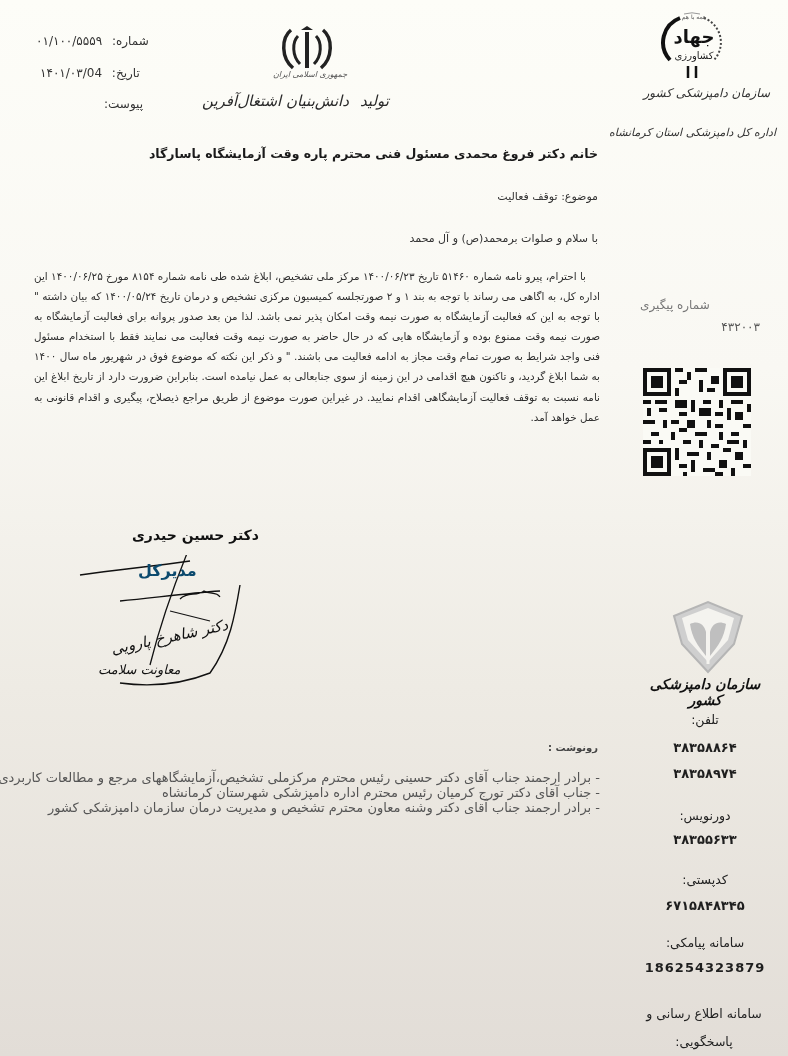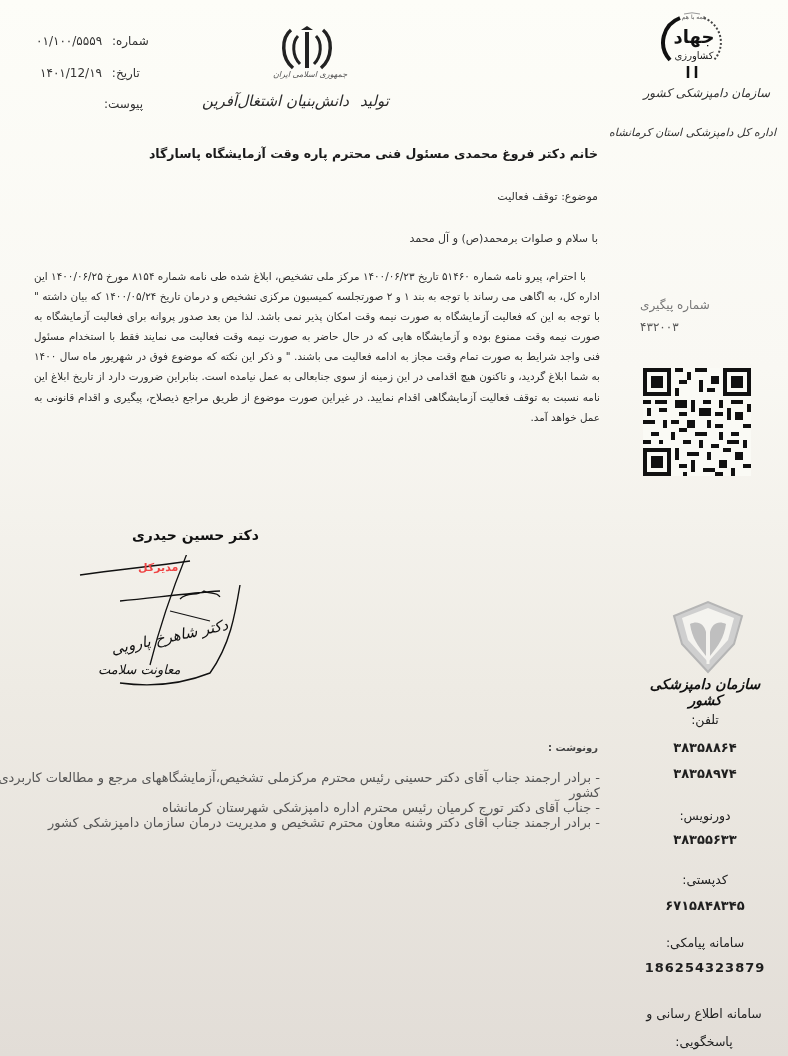--- a/index.html
+++ b/index.html
@@ -37,26 +37,26 @@
   .body-text {
     left: 34px; top: 266px; width: 566px;
     font-size: 10.4px; line-height: 20.1px; color: #2e2e2e;
     direction: rtl; text-align: justify; text-align-last: right;
   }
   .body-text p { margin: 0; }
   .body-text p:first-child { text-indent: 14px; }
 
   
   .track-label { left: 640px; top: 298px; width: 120px; font-size: 12px; color: #777; }
-  .track-num { left: 640px; top: 320px; width: 120px; text-align: left; font-size: 12px; color: #555; letter-spacing: 1px; }
+  .track-num { left: 640px; top: 320px; width: 120px; text-align: right; font-size: 12px; color: #555; letter-spacing: 1px; }
   .qr { left: 643px; top: 368px; width: 108px; height: 108px; }
 
   
   .sig-name { left: 132px; top: 527px; font-weight: bold; font-size: 14px; color: #111; white-space: nowrap; direction: rtl; }
-  .sig-title { left: 138px; top: 561px; font-weight: bold; font-size: 11px; color: #ef4444; white-space: nowrap; direction: rtl; }
+  .sig-title { left: 138px; top: 561px; font-weight: bold; font-size: 16px; color: #0c4a6e; white-space: nowrap; direction: rtl; }
   .sig-scribble { left: 70px; top: 555px; width: 200px; height: 140px; }
   .hand1 { left: 110px; top: 628px; font-family: "DejaVu Serif", serif; font-style: italic; font-size: 15px; color: #111; transform: rotate(-12deg); white-space: nowrap; direction: rtl; }
   .hand2 { left: 98px; top: 662px; font-family: "DejaVu Serif", serif; font-style: italic; font-size: 13px; color: #111; white-space: nowrap; direction: rtl; }
 
   
   .org-logo { left: 668px; top: 598px; width: 80px; height: 80px; }
   .org-logo-text { left: 640px; top: 676px; width: 130px; text-align: center; font-family: "DejaVu Serif", serif; font-style: italic; font-weight: bold; font-size: 14px; color: #111; direction: rtl; }
 
   
   .c-label { left: 640px; width: 130px; text-align: center; font-size: 12.5px; color: #222; direction: rtl; }
@@ -69,21 +69,21 @@
 </style>
 </head>
 <body>
 
 <div class="meta-row" style="left:36px; top:34px;">
   <span class="lbl">شماره:</span>
   <span class="val">۰۱/۱۰۰/۵۵۵۹</span>
 </div>
 <div class="meta-row" style="left:40px; top:66px;">
   <span class="lbl">تاریخ:</span>
-  <span class="val">۱۴۰۱/12/۱۹</span>
+  <span class="val">۱۴۰۱/۰۳/04</span>
 </div>
 <div class="meta-row" style="left:98px; top:97px;">
   <span class="lbl">پیوست:</span>
 </div>
 
 <svg class="abs emblem" viewBox="0 0 60 50">
   <path d="M14 6 C4 14 4 34 16 44" fill="none" stroke="#222" stroke-width="3.5"></path>
   <path d="M46 6 C56 14 56 34 44 44" fill="none" stroke="#222" stroke-width="3.5"></path>
   <path d="M21 12 C15 18 15 32 23 40" fill="none" stroke="#222" stroke-width="3"></path>
   <path d="M39 12 C45 18 45 32 37 40" fill="none" stroke="#222" stroke-width="3"></path>
@@ -226,16 +226,15 @@
 <div class="abs c-val" style="top:832px;">۳۸۳۵۵۶۳۳</div>
 <div class="abs c-label" style="top:872px;">کدپستی:</div>
 <div class="abs c-val" style="top:898px;">۶۷۱۵۸۴۸۳۴۵</div>
 <div class="abs c-label" style="top:935px;">سامانه پیامکی:</div>
 <div class="abs c-val" style="top:960px;">186254323879</div>
 <div class="abs c-label" style="top:1000px; line-height:28px; width:140px; left:634px;">سامانه اطلاع رسانی و پاسخگویی:</div>
 
 <div class="abs cc-label">رونوشت :</div>
 <div class="abs cc-list">
   <div>- برادر ارجمند جناب آقای دکتر حسینی رئیس محترم مرکزملی تشخیص،آزمایشگاههای مرجع و مطالعات کاربردی سازمان دامپزشکی</div>
-  <div>کشور</div>
   <div>- جناب آقای دکتر تورج کرمیان رئیس محترم اداره دامپزشکی شهرستان کرمانشاه</div>
   <div>- برادر ارجمند جناب آقای دکتر وشنه معاون محترم تشخیص و مدیریت درمان سازمان دامپزشکی کشور</div>
 </div>
 
 </body></html>

